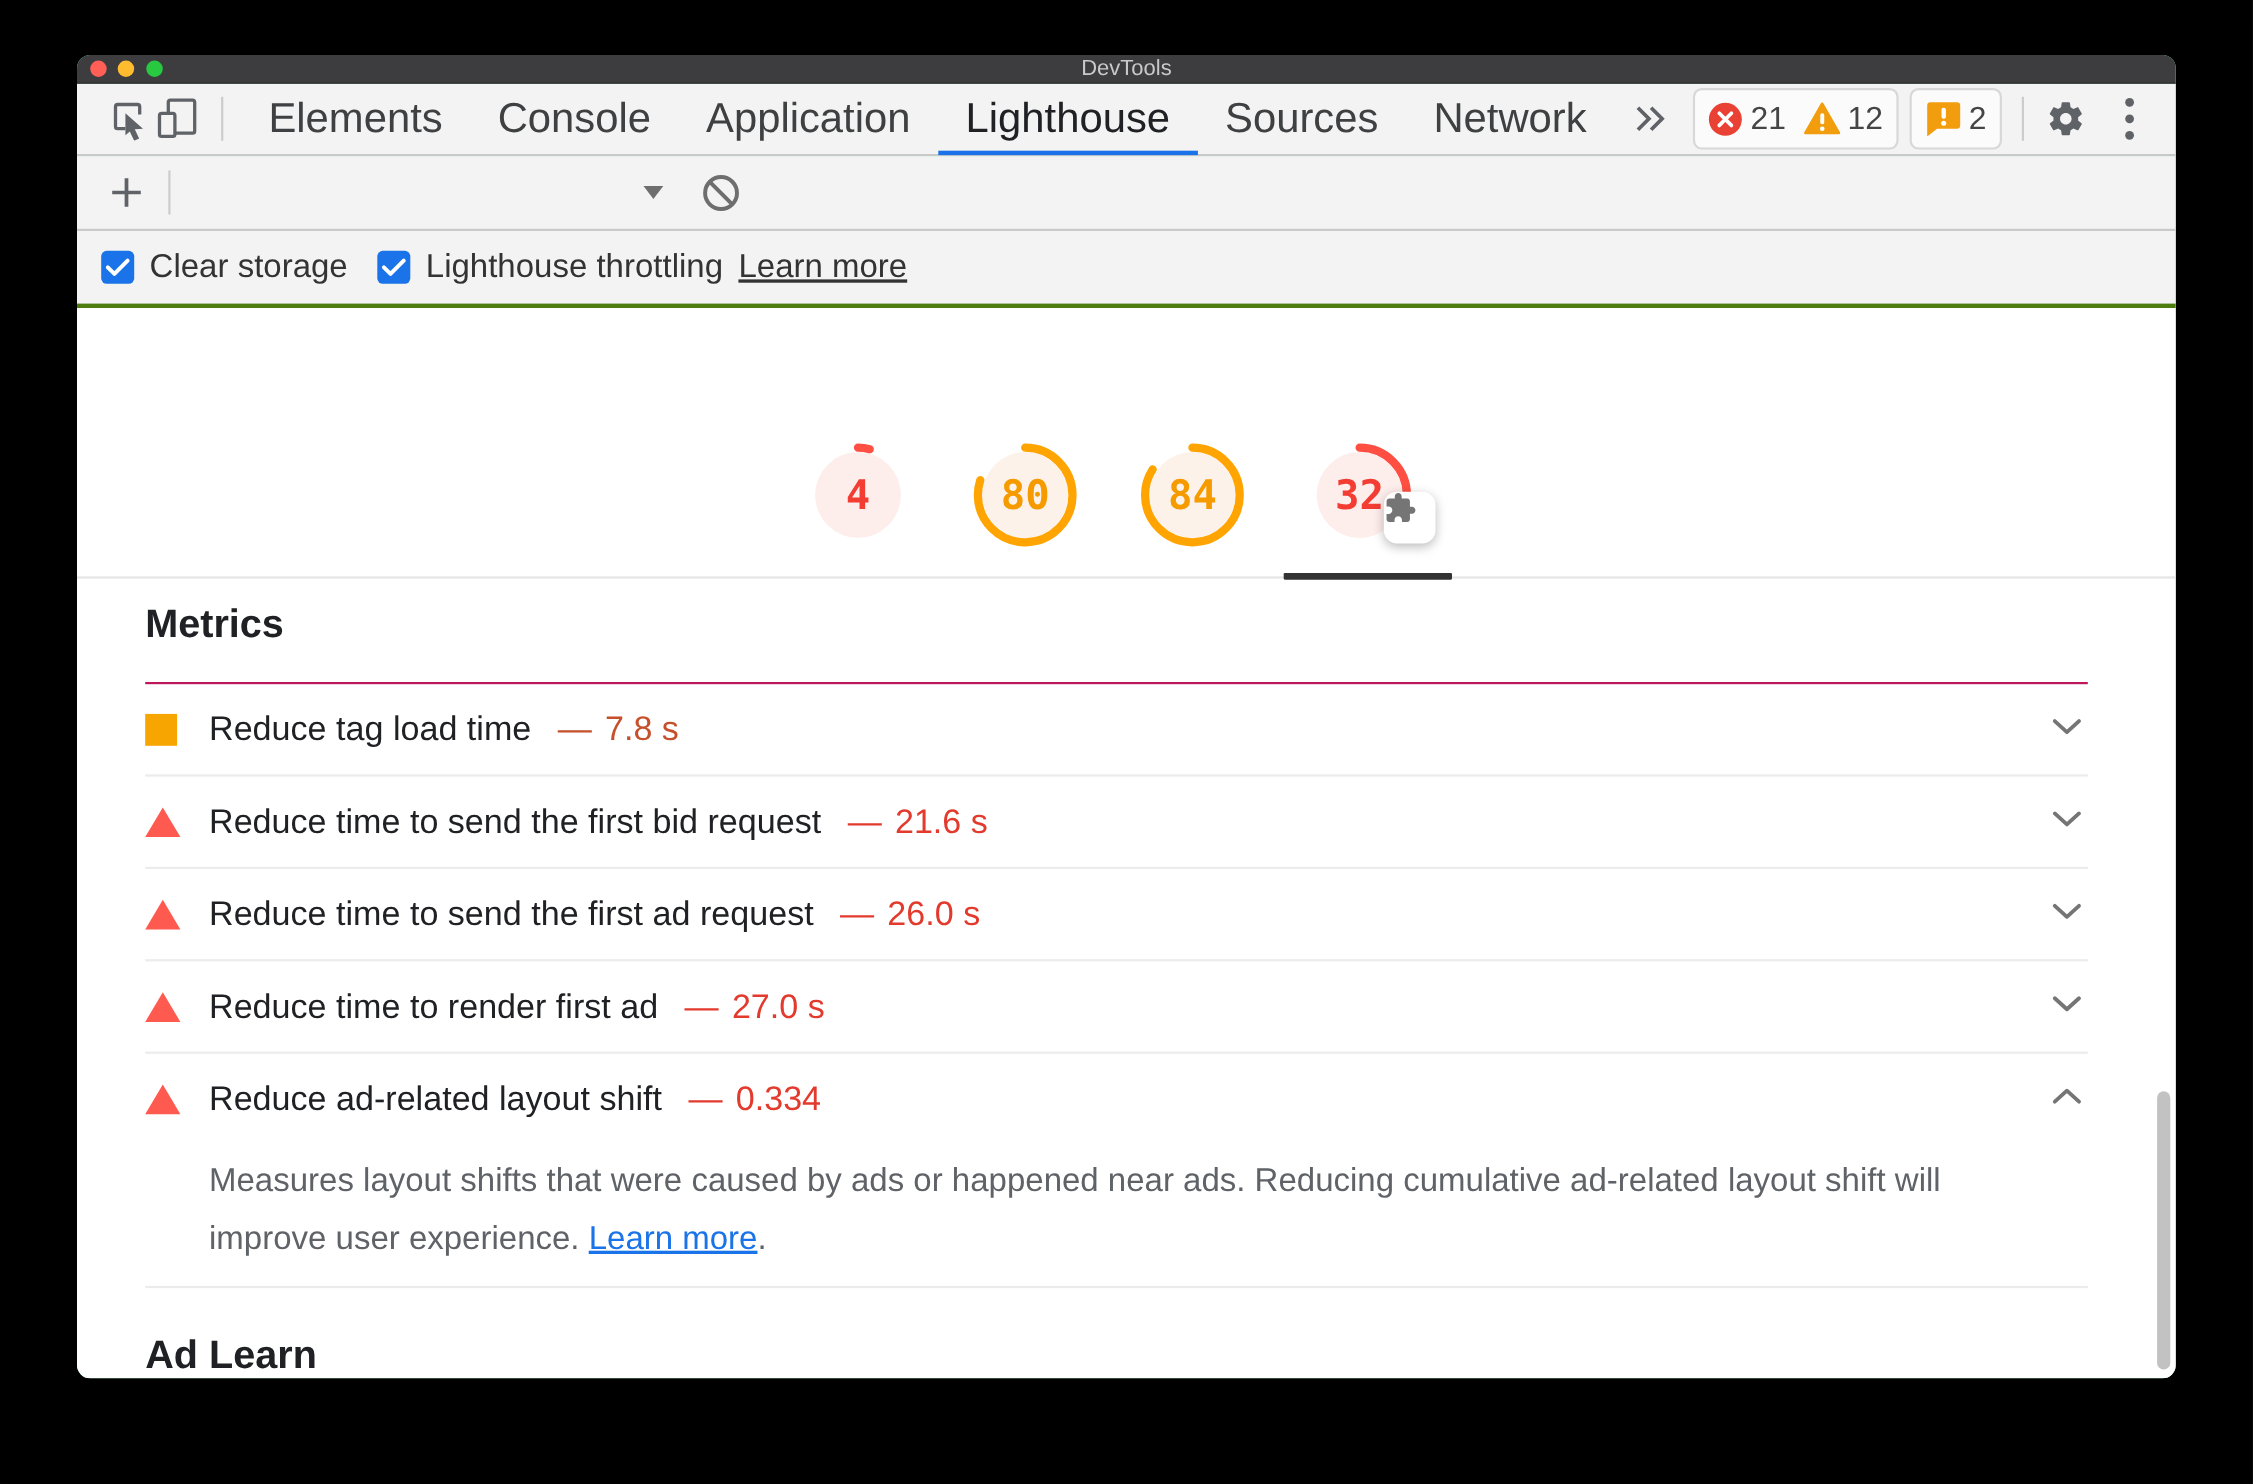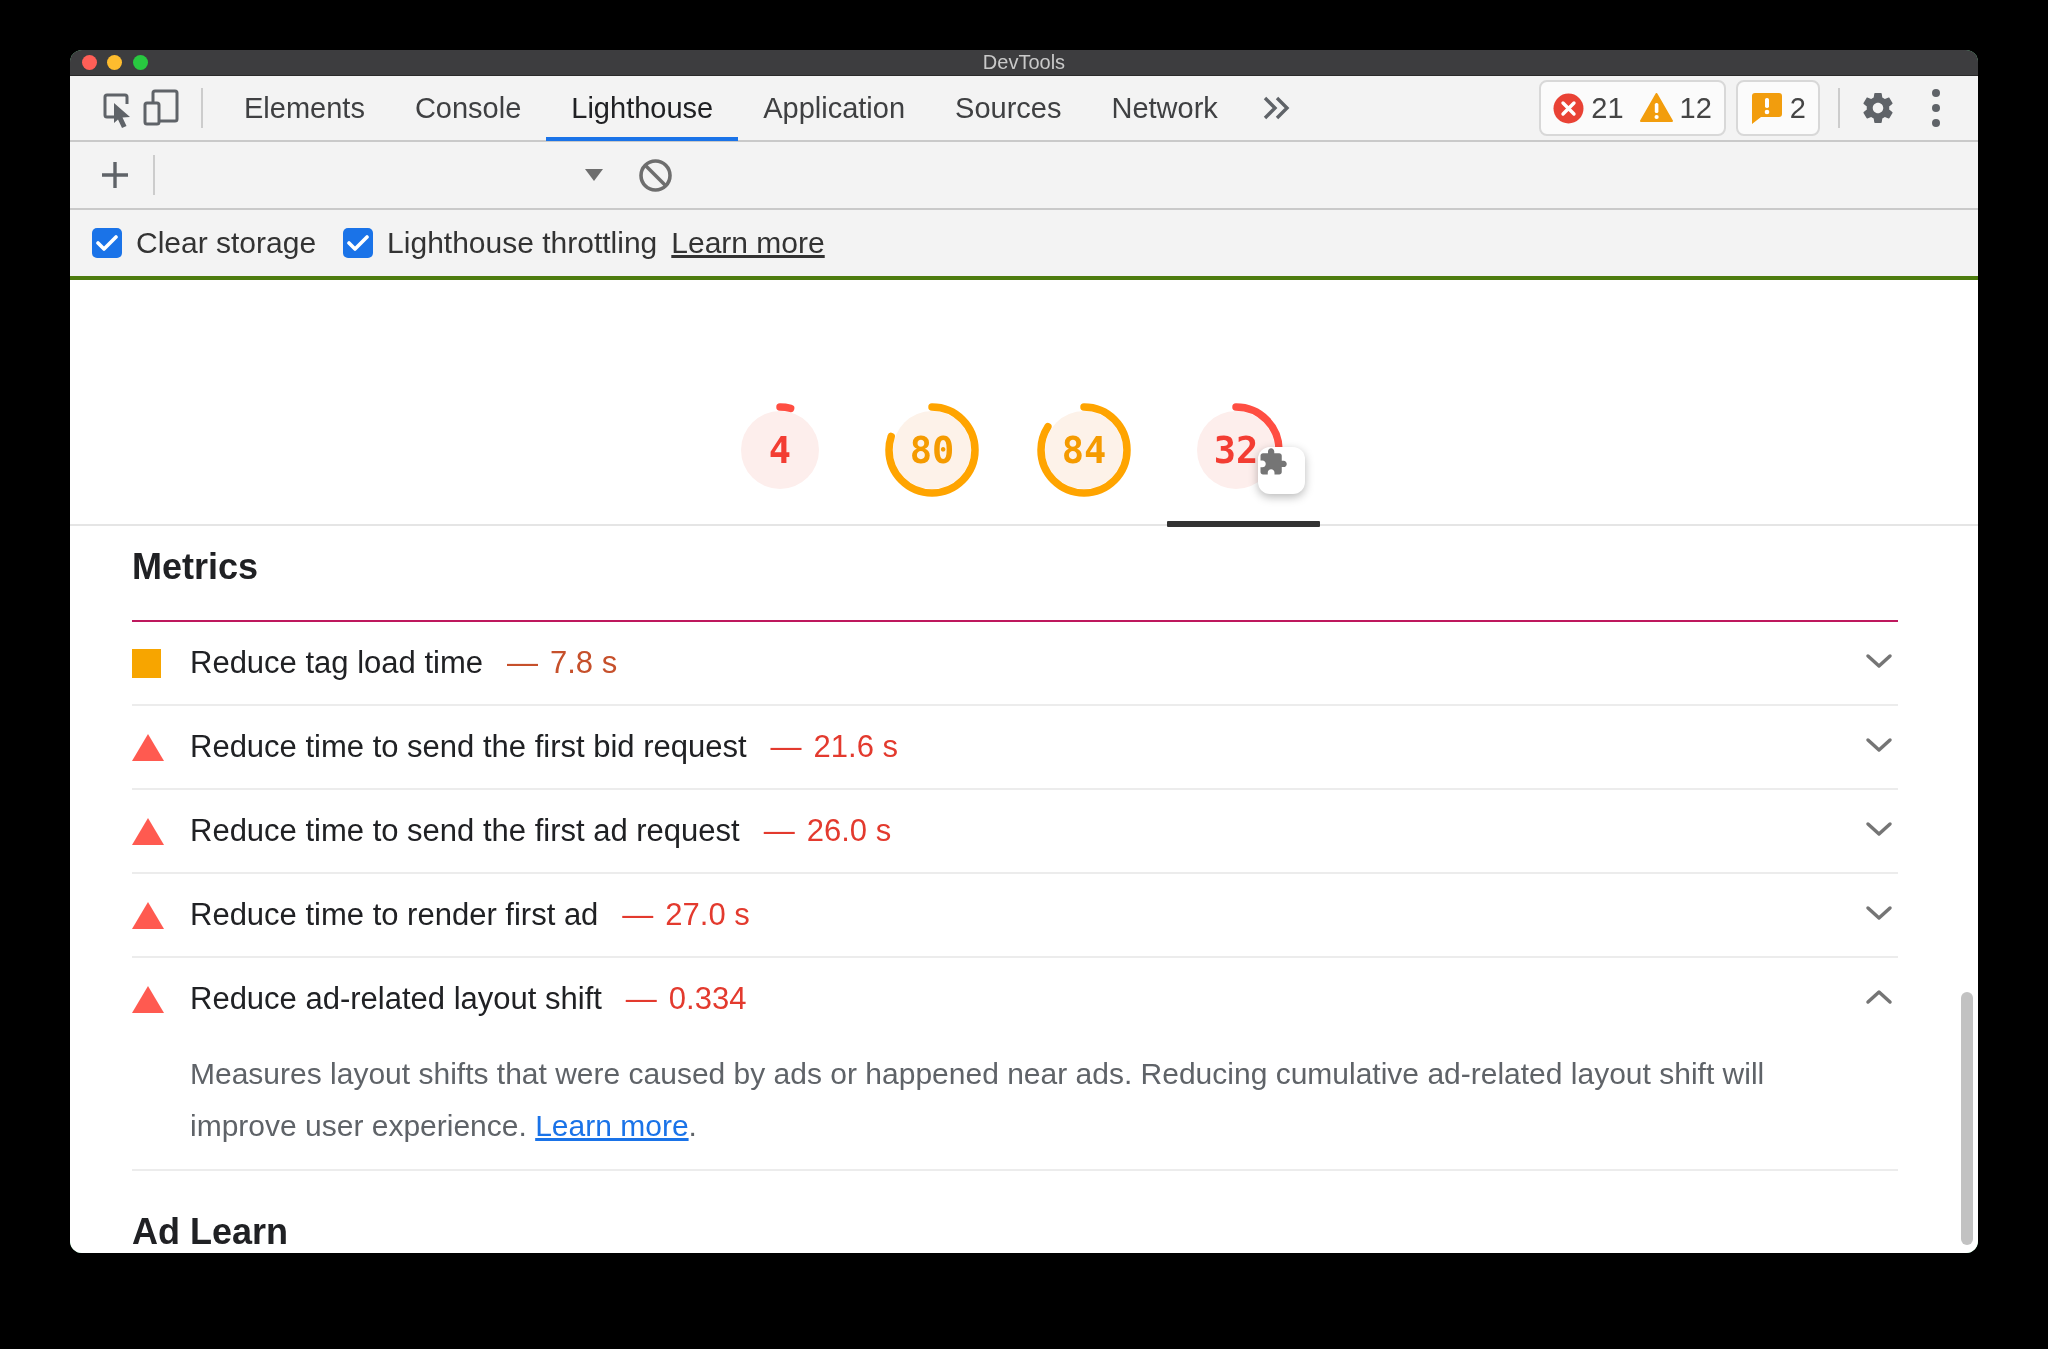--- a/index.html
+++ b/index.html
@@ -17,21 +17,21 @@
   .tl.red { left:12px; background:#ff5f57; }
   .tl.yellow { left:37px; background:#febc2e; }
   .tl.green { left:63px; background:#28c840; }
 
   
   .tabbar { height:66px; background:#f3f3f3; border-bottom:2px solid #c9c9c9;
             display:flex; align-items:center; padding-left:25px; flex:0 0 auto; }
   .toolbtn { display:flex; align-items:center; justify-content:center; width:44px; height:44px; }
   .vsep { width:2px; height:40px; background:#cccccc; }
   .tabbar .vsep { margin:0 16px 0 18px; }
-  .tab { height:66px; display:flex; align-items:center; padding:0 25px; font-size:29px;
+  .tab { height:66px; display:flex; align-items:center; padding:0 25px; font-size:38px;
          color:#3f4042; border-bottom:4px solid transparent; padding-top:4px; }
   .tab.active { color:#202124; border-bottom:4px solid #1a73e8; }
   .tab-more { padding:0 18px; display:flex; align-items:center; height:66px; }
 
   .right-cluster { margin-left:auto; display:flex; align-items:center; margin-right:32px; }
   .badge-group { display:flex; align-items:center; background:#fbfbfb; border:2px solid #d8d8d8;
                  border-radius:8px; height:56px; padding:0 12px; margin-right:10px; }
   .badge-group .cnt { font-size:29px; color:#454545; margin-left:7px; }
   .badge-group .w { margin-left:16px; }
   .right-cluster .vsep { margin:0 16px 0 8px; }
@@ -129,25 +129,25 @@
       </svg>
     </span>
     <span class="vsep"></span>
 
     <div class="tab">
         <span>Elements</span>
       </div>
     <div class="tab">
         <span>Console</span>
       </div>
+    <div class="tab">
+        <span>Application</span>
+      </div>
     <div class="tab active">
         <span>Lighthouse</span>
-      </div>
-    <div class="tab">
-        <span>Application</span>
       </div>
     <div class="tab">
         <span>Sources</span>
       </div>
     <div class="tab">
         <span>Network</span>
       </div>
     <div class="tab-more">
       <svg width="32" height="26" viewBox="0 0 32 26">
         <path d="M4 3 L14 13 L4 23" fill="none" stroke="#5f6368" stroke-width="3.4"></path>

